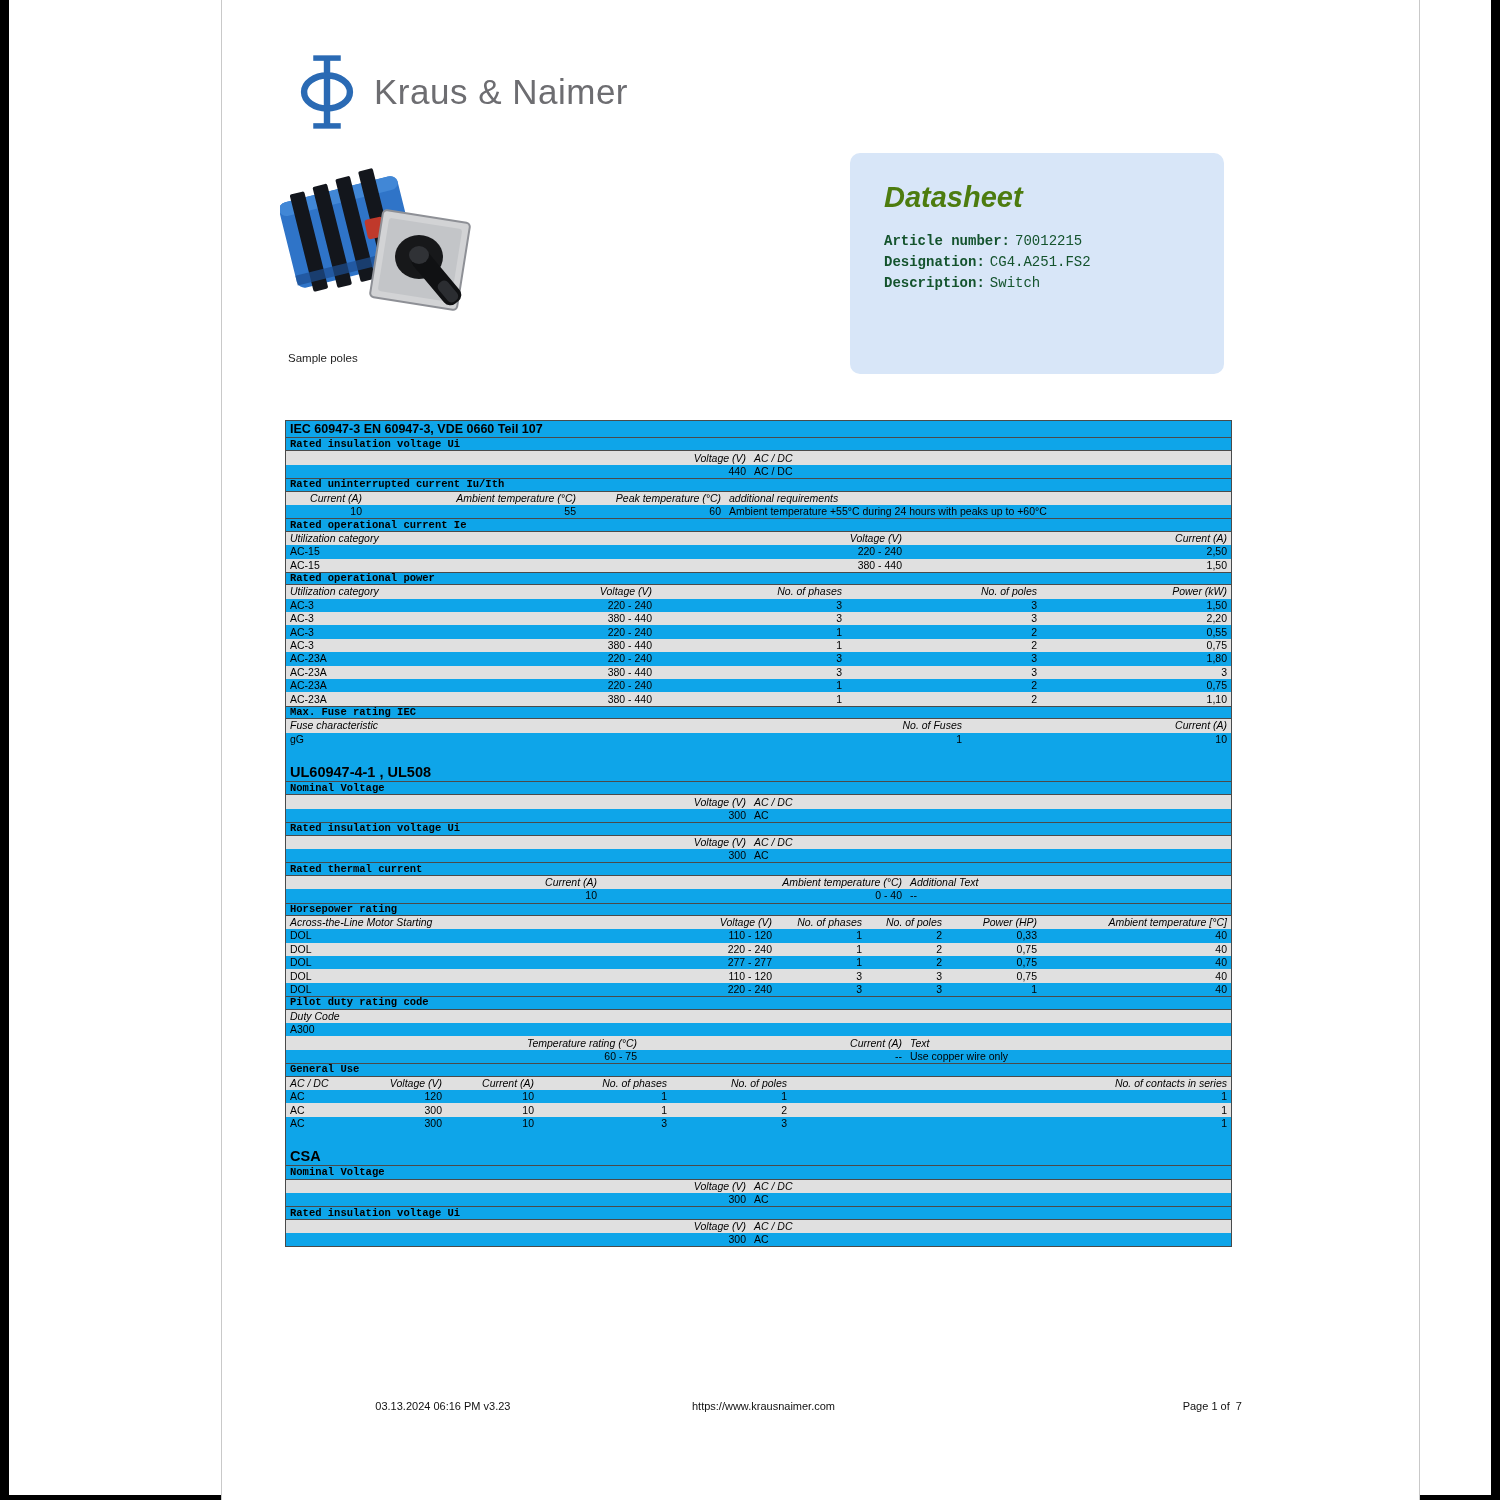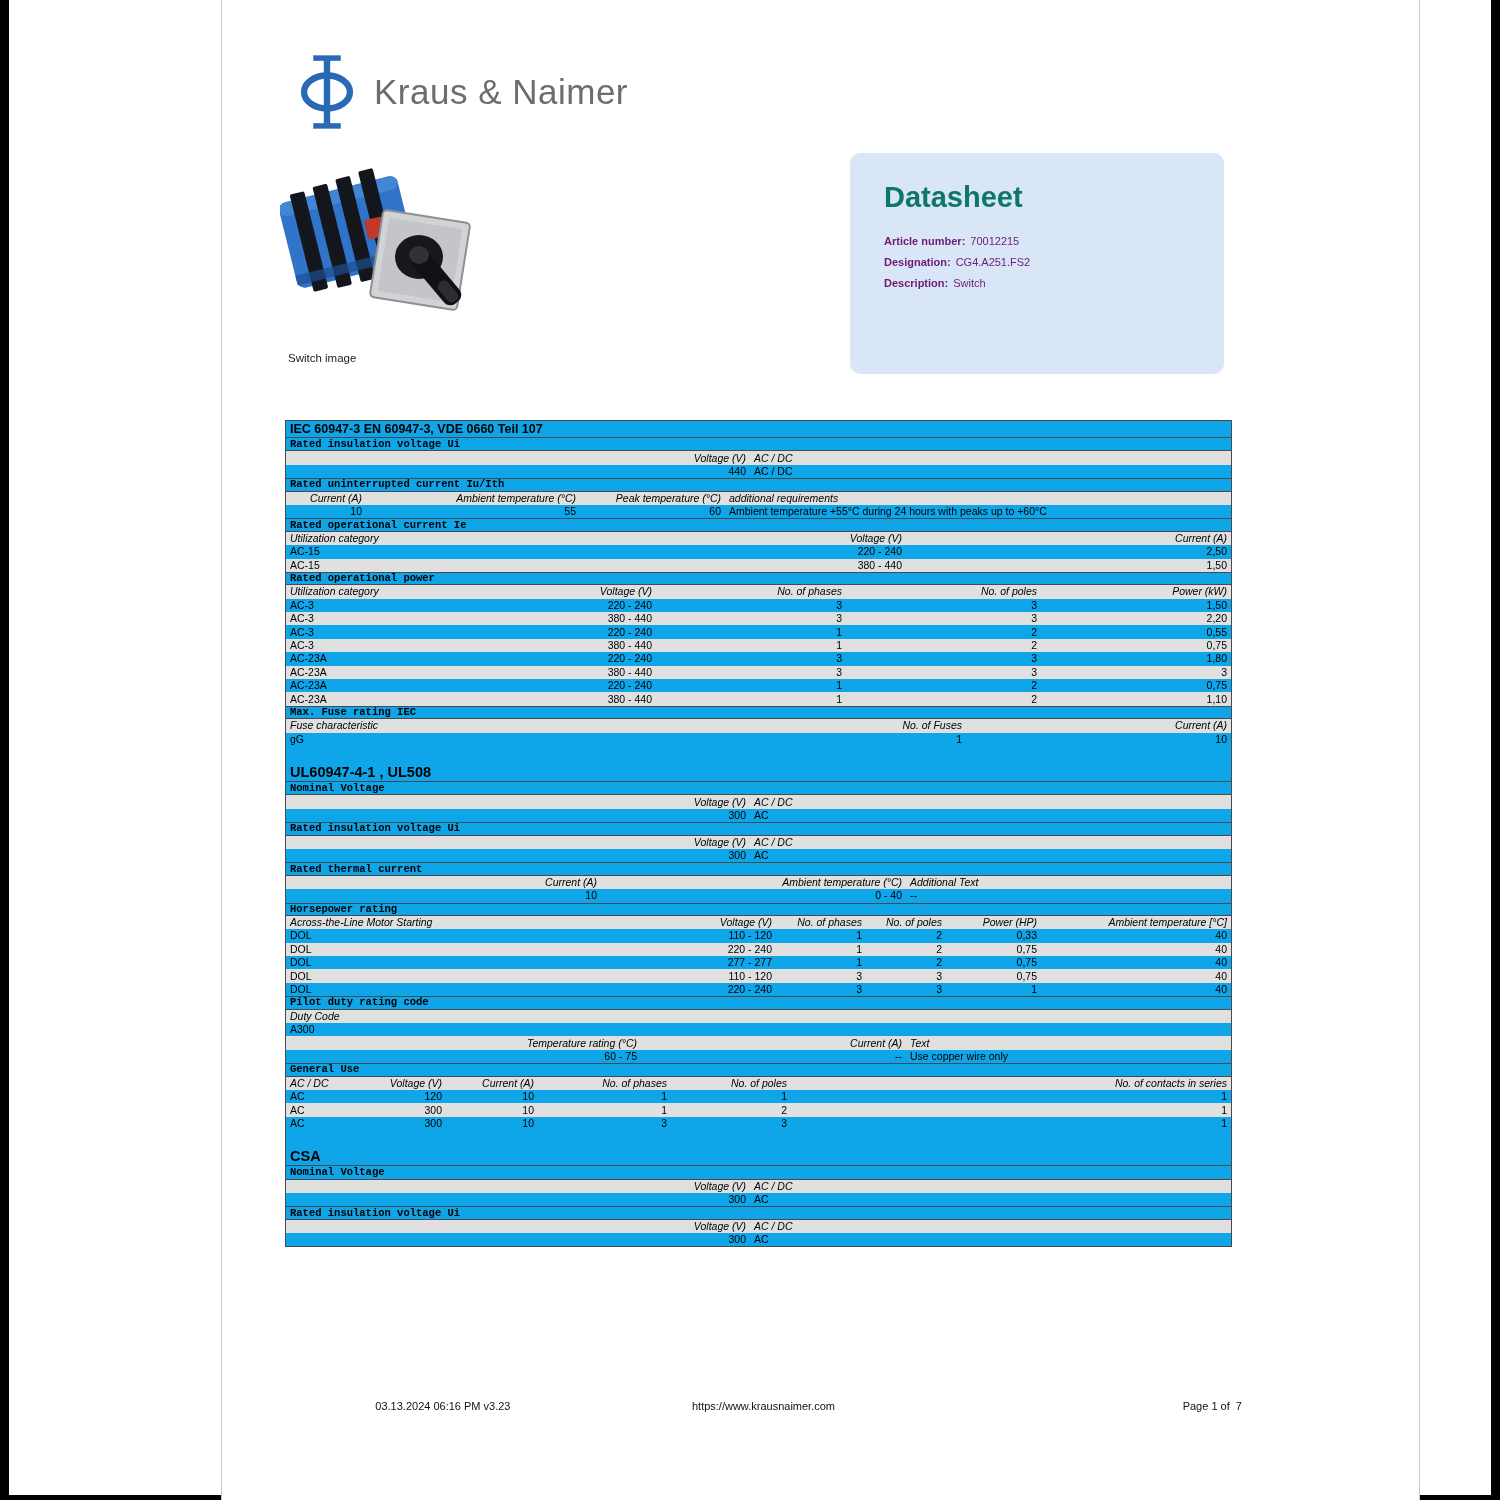--- a/index.html
+++ b/index.html
@@ -17,22 +17,22 @@
   .logo-icon { position:absolute; left:72px; top:53px; }
   .wordmark { position:absolute; left:152px; top:72px; font-size:35px; color:#6d6d71; letter-spacing:.5px; }
 
   
   .product { position:absolute; left:58px; top:160px; width:210px; height:188px; }
   .caption { position:absolute; left:66px; top:352px; font-size:11.5px; color:#222; }
 
   
   .panel { position:absolute; left:628px; top:153px; width:374px; height:221px; background:#d8e6f8;
            border-radius:10px; box-sizing:border-box; padding:28px 20px 0 34px; }
-  .panel-title { font-size:29px; font-weight:700; color:#0f766e; margin:0 0 17px 0; }
-  .panel-field { font-size:11px; line-height:21px; color:#701a75; }
+  .panel-title { font-size:29px; font-weight:700; color:#4d7c0f; margin:0 0 17px 0;font-style:italic; }
+  .panel-field { font-size:14px; line-height:21px; color:#14532d;font-family:Liberation Mono, monospace; }
   .panel-field .lbl { font-weight:700; }
   .panel-field .val { margin-left:5px; }
 
   
   .sheet { position:absolute; left:63px; top:420px; width:947px; border:1px solid #4a4a4a; box-sizing:border-box; }
   .tr { display:flex; align-items:center; height:13.4px; font-size:10.5px; line-height:13px;
         box-sizing:border-box; overflow:hidden; background:#0ea5e9; }
   .tr > span { display:block; padding:0 4px; box-sizing:border-box; white-space:nowrap; overflow:hidden; }
   .gray { background:#e0e0e0; }
   .hdr { font-style:italic; }
@@ -101,21 +101,21 @@
           <rect x="103" y="63" width="74" height="74" rx="3" fill="#c3c5c8"></rect>
         </g>
         <ellipse cx="139" cy="97" rx="24" ry="22" fill="#17181a"></ellipse>
         <g transform="rotate(-40 139 97)">
           <rect x="129" y="92" width="20" height="64" rx="8" fill="#101113"></rect>
           <rect x="133" y="130" width="12" height="24" rx="5" fill="#2b2d31"></rect>
         </g>
         <ellipse cx="139" cy="95" rx="10" ry="9" fill="#303236"></ellipse>
       </svg>
     </div>
-    <div class="caption">Switch image</div>
+    <div class="caption">Sample poles</div>
 
     <div class="panel">
       <div class="panel-title">Datasheet</div>
       <div class="panel-field">
         <span class="lbl">Article number:</span><span class="val">70012215</span>
       </div>
       <div class="panel-field">
         <span class="lbl">Designation:</span><span class="val">CG4.A251.FS2</span>
       </div>
       <div class="panel-field">

